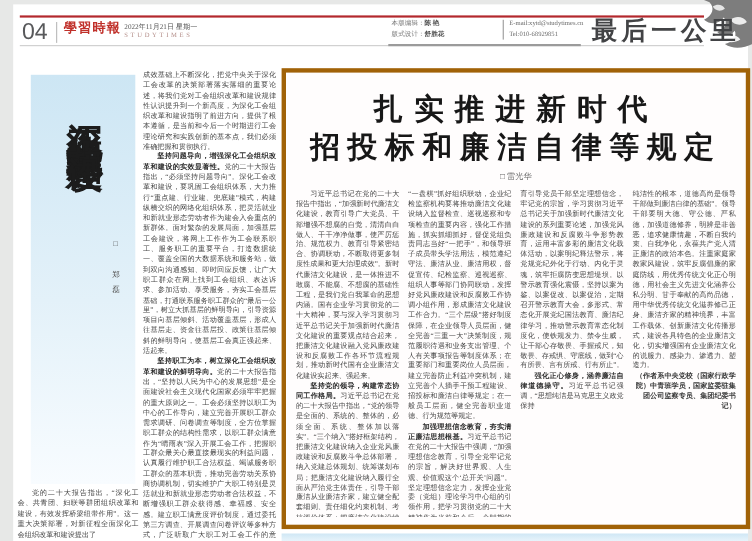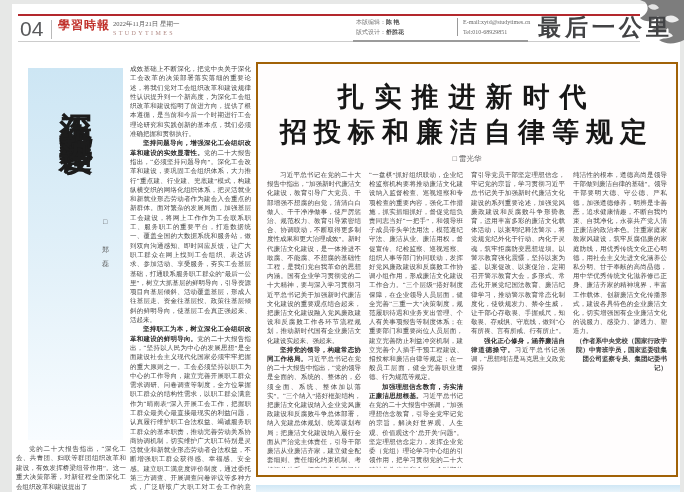--- a/index.html
+++ b/index.html
@@ -40,21 +40,21 @@
     font-size:7px;color:#555;letter-spacing:3px;}
   .lt-intro{left:16px;top:444px;width:110px;height:46px;overflow:hidden;
     font-size:6.5px;line-height:9.4px;color:#474747;text-align:justify;}
   .lt-col{left:130px;top:64px;width:121px;height:426px;overflow:hidden;
     font-size:6.5px;line-height:9.3px;color:#474747;text-align:justify;}
   .para{margin:0;text-indent:2em;}
   .para.noindent{text-indent:0;}
   .para b{font-weight:bold;color:#2e2e2e;}
 
   
-  .main-box{left:256px;top:62px;width:418px;height:411px;border:2px solid #a16207;background:#fffdfd;}
+  .main-box{left:256px;top:62px;width:418px;height:411px;border:4px solid #a16207;background:#fffdfd;}
   .main-title1{position:absolute;left:0;top:15px;width:100%;text-align:center;
     font-size:27px;font-weight:bold;color:#171717;letter-spacing:10px;}
   .main-title2{position:absolute;left:0;top:50px;width:100%;text-align:center;
     font-size:27px;font-weight:bold;color:#171717;letter-spacing:7px;}
   .main-author{position:absolute;left:0;top:90px;width:100%;text-align:center;
     font-size:7.5px;color:#666;}
   .main-cols{position:absolute;left:9px;top:106px;width:400px;height:298px;
     display:flex;gap:8px;}
   .mcol{width:94px;height:298px;overflow:hidden;
     font-size:6.5px;line-height:9.2px;color:#474747;text-align:justify;}

